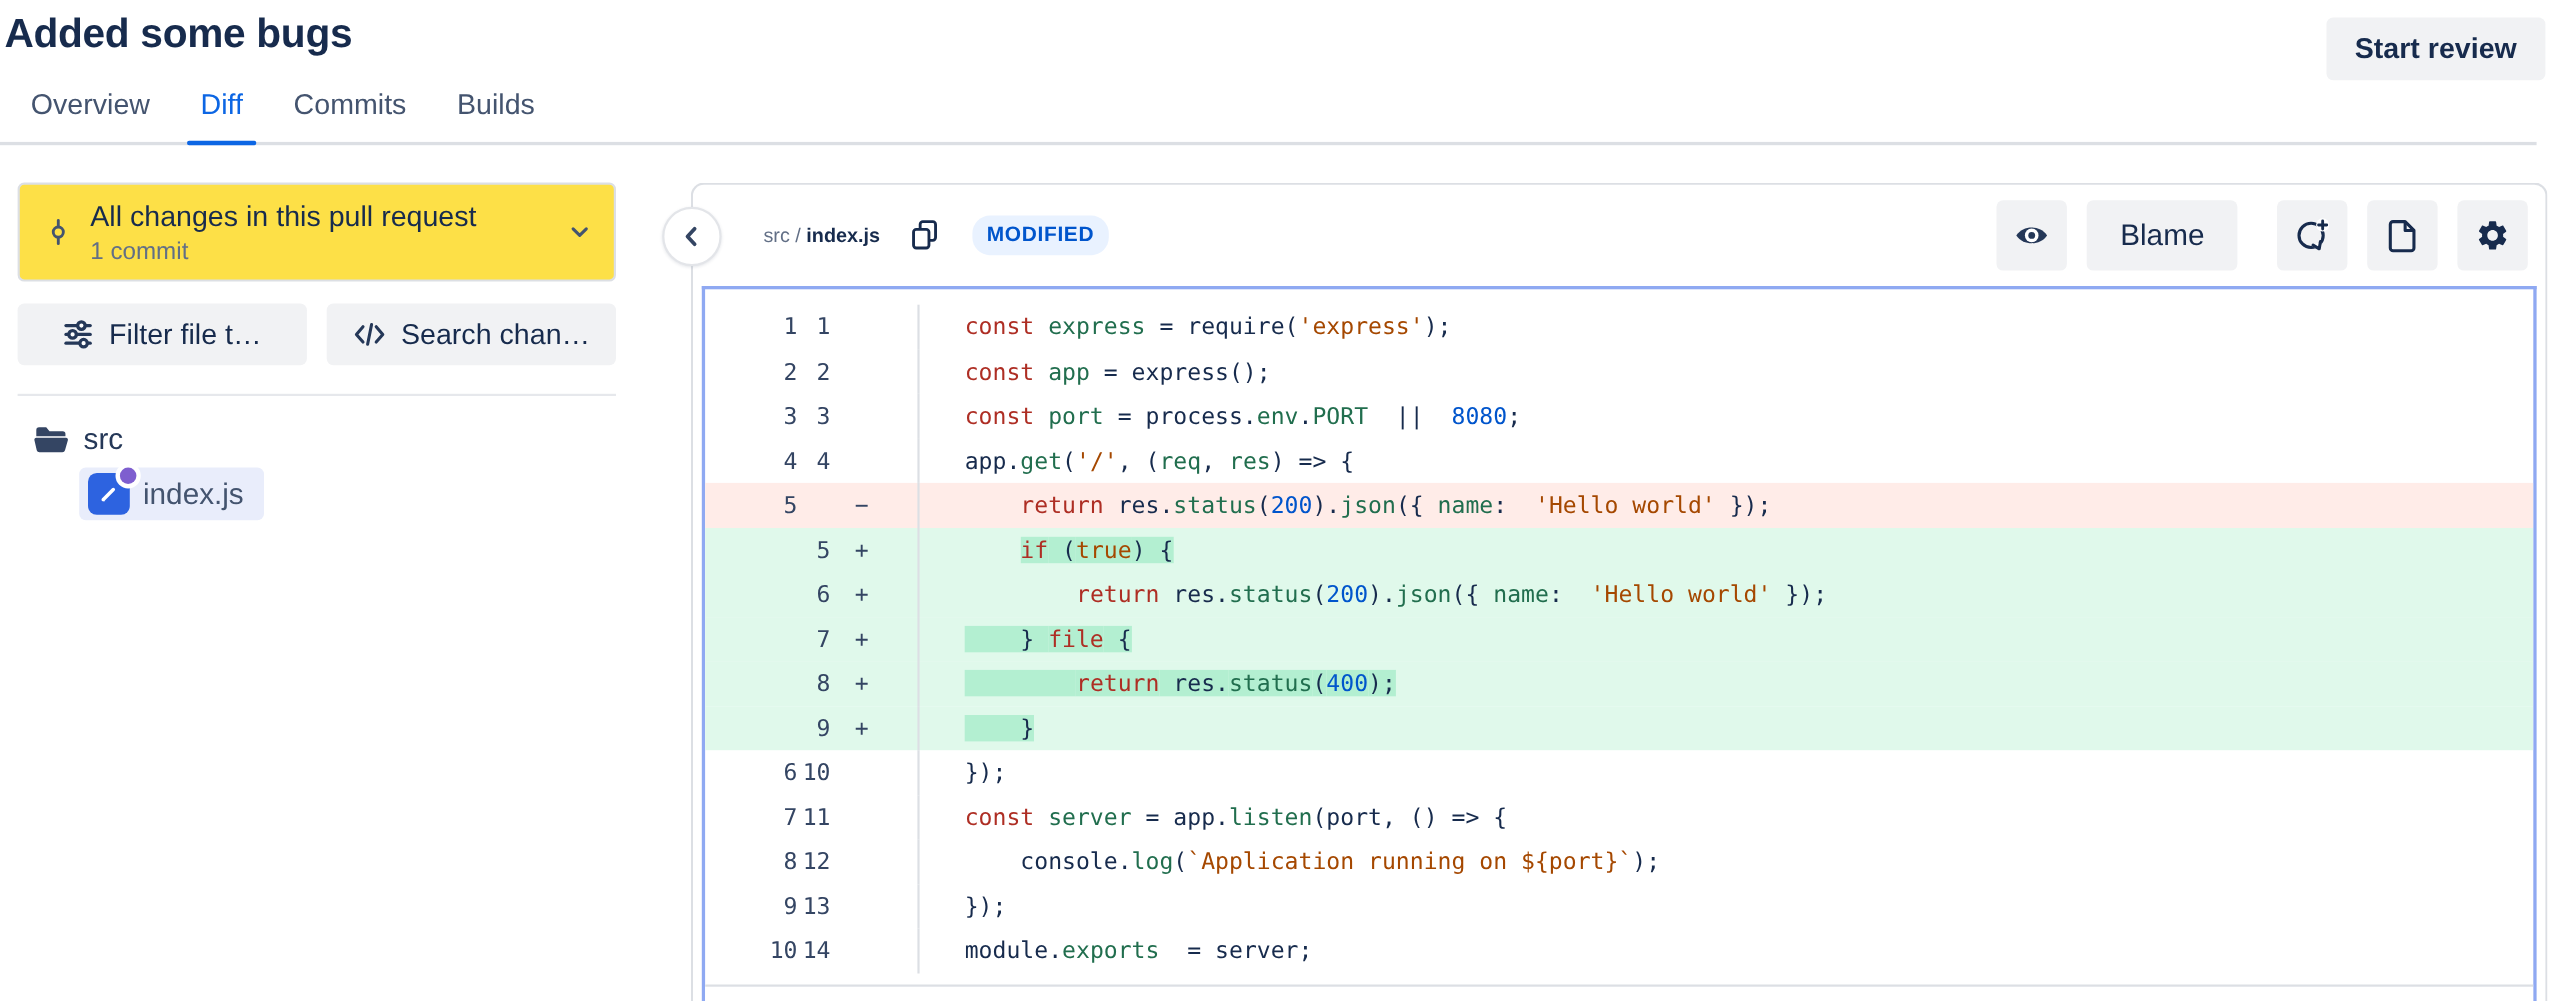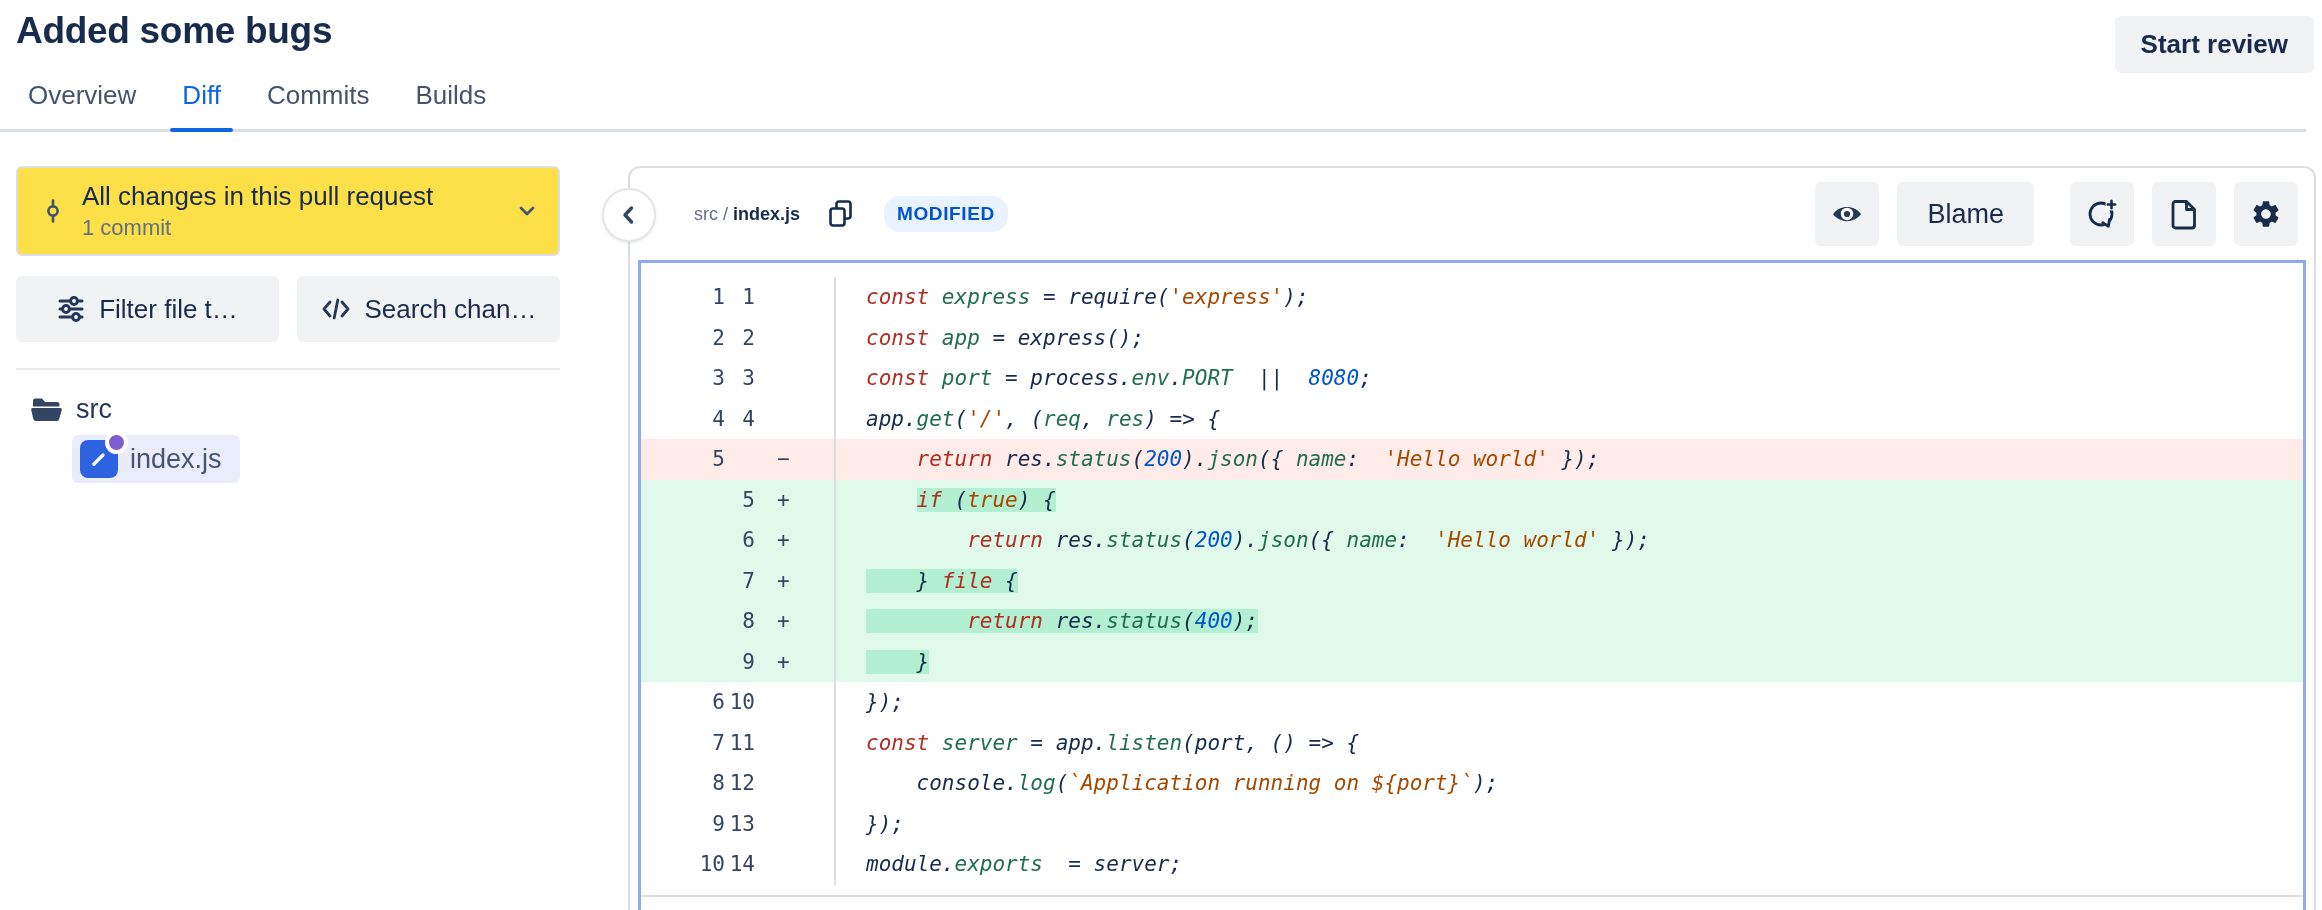--- a/index.html
+++ b/index.html
@@ -1,20 +1,20 @@
 <!DOCTYPE html>
 <html><head>
 <meta charset="utf-8">
 <style>
   * { margin:0; padding:0; box-sizing:border-box; }
   html,body { width:2322px; height:910px; overflow:hidden; background:#fff;
     font-family:"Liberation Sans", sans-serif; color:#172B4D; }
 
   
-  .topbar { position:relative; padding:10px 16px 0 16px; }
+  .topbar { position:relative; padding:10px 16px 0 4px; }
   .pr-title { font-size:37px; font-weight:700; letter-spacing:-0.3px; color:#172B4D; }
   .start-review { position:absolute; top:16px; right:8px; background:#F1F2F4; border:none;
     border-radius:6px; font-size:26px; font-weight:600; color:#172B4D; padding:13px 26px;
     font-family:inherit; cursor:pointer; }
 
   
   .tabs { display:flex; padding:0 0 0 16px; margin-top:28px; border-bottom:3px solid #DCDFE4;
     width:2306px; }
   .tab { position:relative; font-size:26px; font-weight:500; color:#44546F; padding:0 12px 18px 12px;
     margin-right:22px; cursor:pointer; }
@@ -28,21 +28,21 @@
 
   
   .sidebar { width:544px; flex:none; }
   .scope { display:flex; align-items:center; gap:16px; border:2px solid #DCDFE4; border-radius:6px;
     height:90px; padding:0 18px 0 22px; cursor:pointer; background:#fde047; }
   .scope-text { flex:1; min-width:0; }
   .scope-title { font-size:26px; color:#172B4D; font-weight:500; white-space:nowrap; }
   .scope-sub { font-size:22px; color:#626F86; margin-top:3px; }
   .side-buttons { display:flex; gap:18px; margin-top:20px; }
   .side-btn { flex:1; display:flex; align-items:center; justify-content:center; gap:14px;
-    background:#F1F2F4; border:none; border-radius:6px; height:66px; font-size:26px; font-weight:500;
+    background:#F1F2F4; border:none; border-radius:6px; height:56px; font-size:26px; font-weight:500;
     color:#172B4D; font-family:inherit; cursor:pointer; white-space:nowrap; }
   .side-divider { border:none; border-top:2px solid #E6E8EC; margin-top:26px; }
   .tree { margin-top:24px; }
   .tree-folder { display:flex; align-items:center; gap:14px; padding-left:14px; font-size:27px;
     color:#253858; cursor:pointer; }
   .tree-file { display:inline-flex; align-items:center; gap:12px; margin:10px 0 0 56px;
     background:#E9EDFB; border-radius:6px; padding:5px 18px 5px 8px; font-size:27px; color:#44546F;
     cursor:pointer; }
   .file-glyph { position:relative; width:38px; height:38px; flex:none; }
   .file-glyph .sq { width:38px; height:38px; background:#2D63E0; border-radius:8px;
@@ -75,21 +75,21 @@
     background:#fff; display:flex; flex-direction:column; overflow:hidden; }
   .rows { padding-top:14px; padding-bottom:10px; }
   .drow { display:flex; height:40.5px; line-height:40.5px;
     font-family:"DejaVu Sans Mono", monospace; font-size:21px; }
   .drow.add { background:#E0F9EB; }
   .drow.del { background:#FFECE8; }
   .gut { flex:none; width:195px; display:flex; border-right:2px solid #DCDFE4; color:#344563; }
   .gnum.old { width:84px; text-align:right; }
   .gnum.new { width:30px; text-align:right; }
   .gsign { padding-left:22px; }
-  .gcode { padding-left:30px; white-space:pre;font-style:italic; }
+  .gcode { padding-left:41px; white-space:pre; }
   .t-k { color:#AE2E24; } 
   .t-d { color:#216E4E; } 
   .t-p { color:#172B4D; } 
   .t-s { color:#A54800; } 
   .t-a { color:#A54800; } 
   .t-n { color:#0055CC; } 
   .hl { background:#B3EFD1; }
   .code-footer { border-top:2px solid #DCDFE4; flex:1; background:#fff; }
 
   svg { display:block; }

